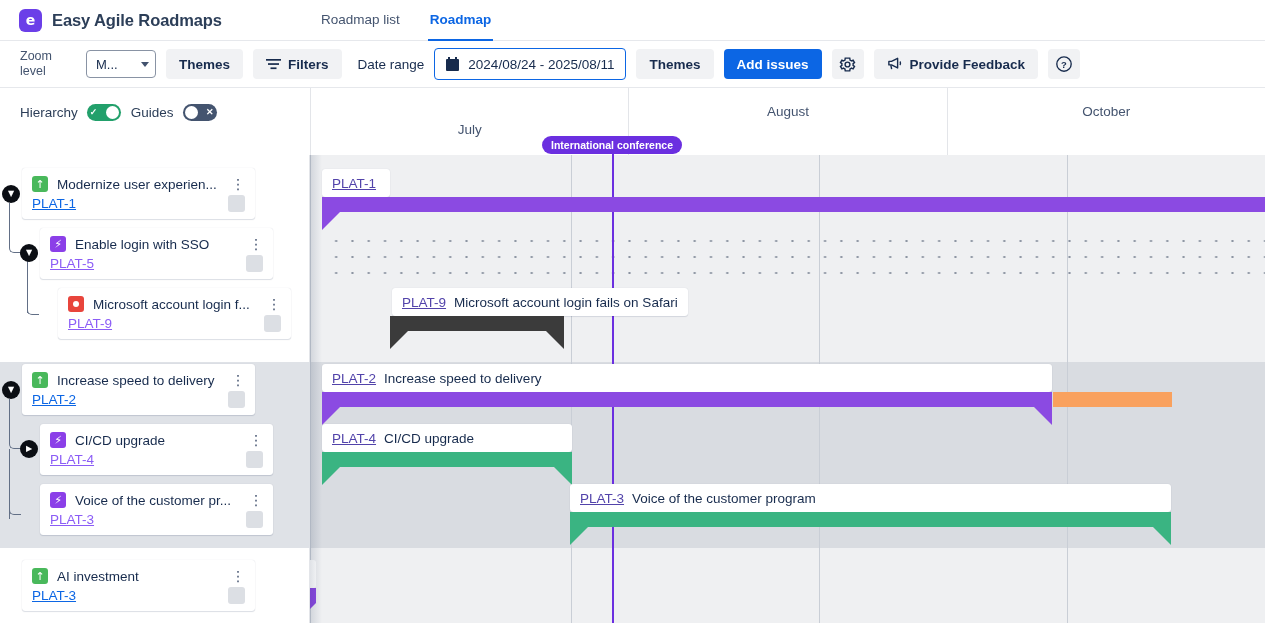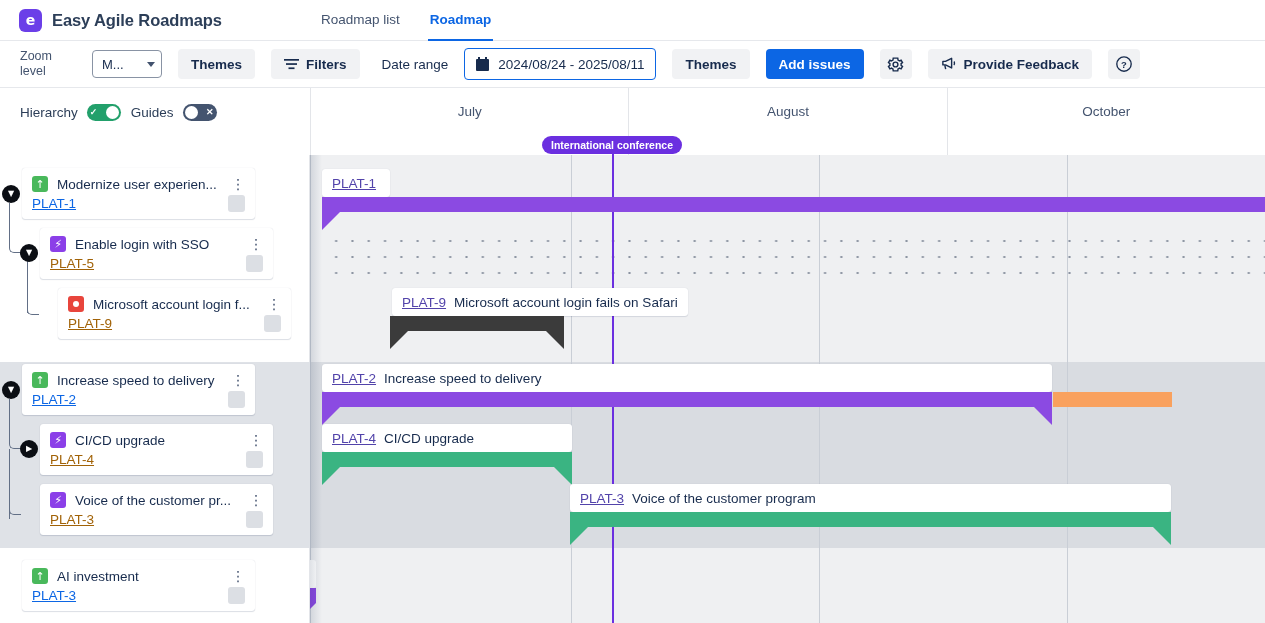--- a/index.html
+++ b/index.html
@@ -31,21 +31,21 @@
   .tab {
     font-size: 13.5px; color: #44546f; height: 41px; display: flex; align-items: center;
     padding: 0 2px; cursor: pointer; border-bottom: 2px solid transparent;
   }
   .tab.active { color: #0c66e4; font-weight: 700; border-bottom-color: #0c66e4; }
 
   
   .toolbar {
     position: absolute; top: 41px; left: 0; width: 1265px; height: 47px;
     background: #fff; border-bottom: 1px solid #e6e8ec;
-    display: flex; align-items: center; padding: 0 20px 0 20px; gap: 16px;
+    display: flex; align-items: center; padding: 0 20px 0 20px; gap: 10px;
   }
   .zoom-label {
     font-size: 12.5px; color: #44546f; line-height: 15px; width: 56px;
   }
   .select-box {
     width: 70px; height: 28px; border: 1px solid #8993a4; border-radius: 4px;
     background: #fff; display: flex; align-items: center; justify-content: space-between;
     padding: 0 6px 0 9px; font-size: 13px; color: #172b4d; cursor: pointer;
   }
   .chev { width: 0; height: 0; border-left: 4.5px solid transparent; border-right: 4.5px solid transparent;
@@ -93,21 +93,21 @@
   .toggle.on .knob { right: 2px; }
   .toggle.off .knob { left: 2px; }
   .toggle .glyph { font-size: 9px; color: #fff; font-weight: 700; line-height: 1; z-index: 1; }
 
   .headright { position: absolute; left: 310px; top: 0; width: 955px; height: 67px; }
   .months { display: flex; height: 67px; }
   .month {
     flex: 1 1 0; border-left: 1px solid #e3e5e9; position: relative;
     display: flex; justify-content: center; padding-top: 16px;
   }
-  .month:first-child { border-left: 1px solid #e3e5e9; }
+  .month:first-child { border-left: 1px solid #e3e5e9; align-items: center; }
   .month-name { font-size: 13.5px; color: #44546f; }
   .marker-pill {
     position: absolute; left: 612px; top: 136px; transform: translateX(-50%);
     background: #6b2fe0; color: #fff; font-size: 10.5px; font-weight: 700;
     padding: 3px 9px; border-radius: 10px; white-space: nowrap; z-index: 7; cursor: pointer;
   }
   .marker-line {
     position: absolute; left: 612px; top: 148px; width: 1.6px; height: 475px;
     background: #6b2fe0; z-index: 4;
   }
@@ -153,21 +153,21 @@
     text-overflow: ellipsis; flex: 1 1 auto;
   }
   .kebab {
     width: 14px; flex: 0 0 14px; text-align: center; color: #42526e;
     font-size: 14px; line-height: 10px; letter-spacing: 0; cursor: pointer;
   }
   .card-bot { display: flex; align-items: center; justify-content: space-between; margin-top: 3px; }
   .key-link {
     font-size: 13.5px; color: #0c66e4; text-decoration: underline; cursor: pointer;
   }
-  .key-link.violet { color: #a16207; }
+  .key-link.violet { color: #8b5cf6; }
   .avatar-sq { width: 17px; height: 17px; border-radius: 3px; background: #dcdfe4; }
 
   .expander {
     position: absolute; width: 18px; height: 18px; border-radius: 50%;
     background: #0b0e14; color: #fff; display: flex; align-items: center; justify-content: center;
     font-size: 8px; line-height: 1; cursor: pointer; z-index: 8;
     font-family: "DejaVu Sans", sans-serif;
   }
   .tree-line { position: absolute; border-left: 1.5px solid #626f86; z-index: 1; }
   .tree-elbow {

